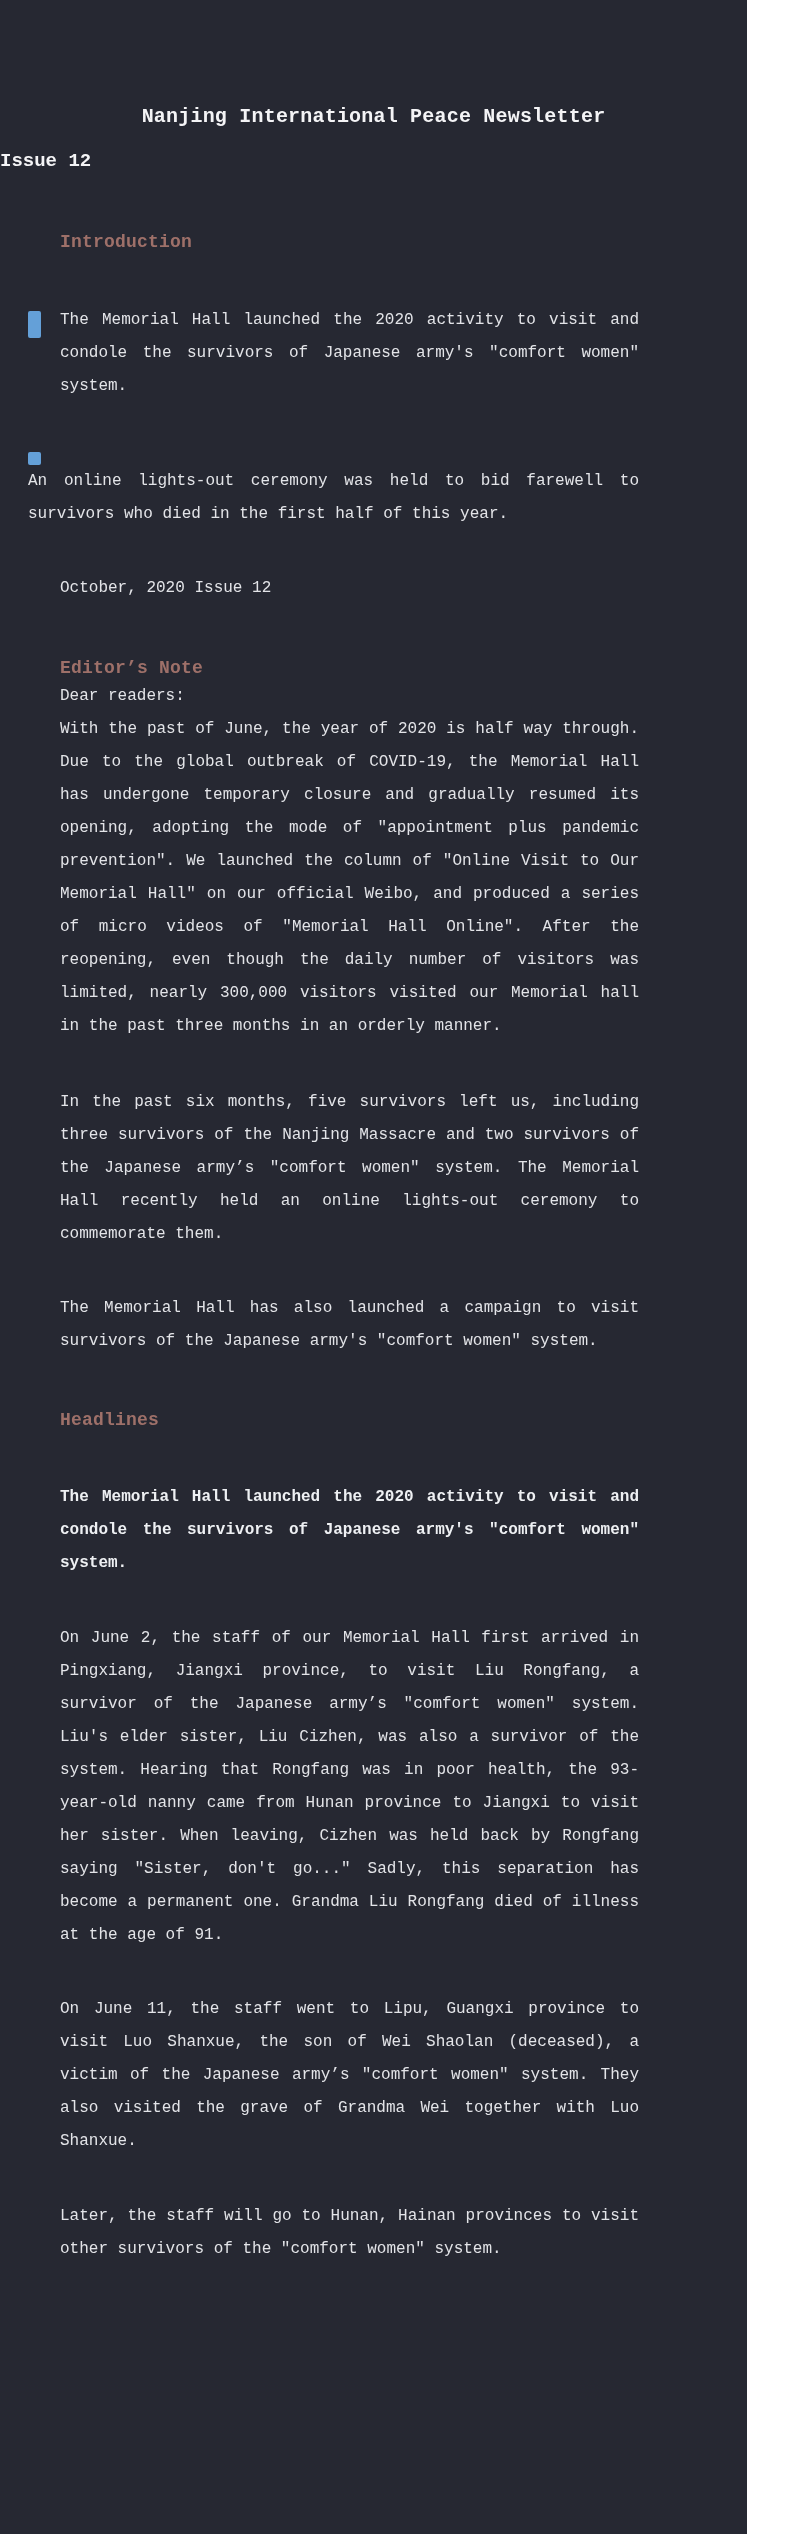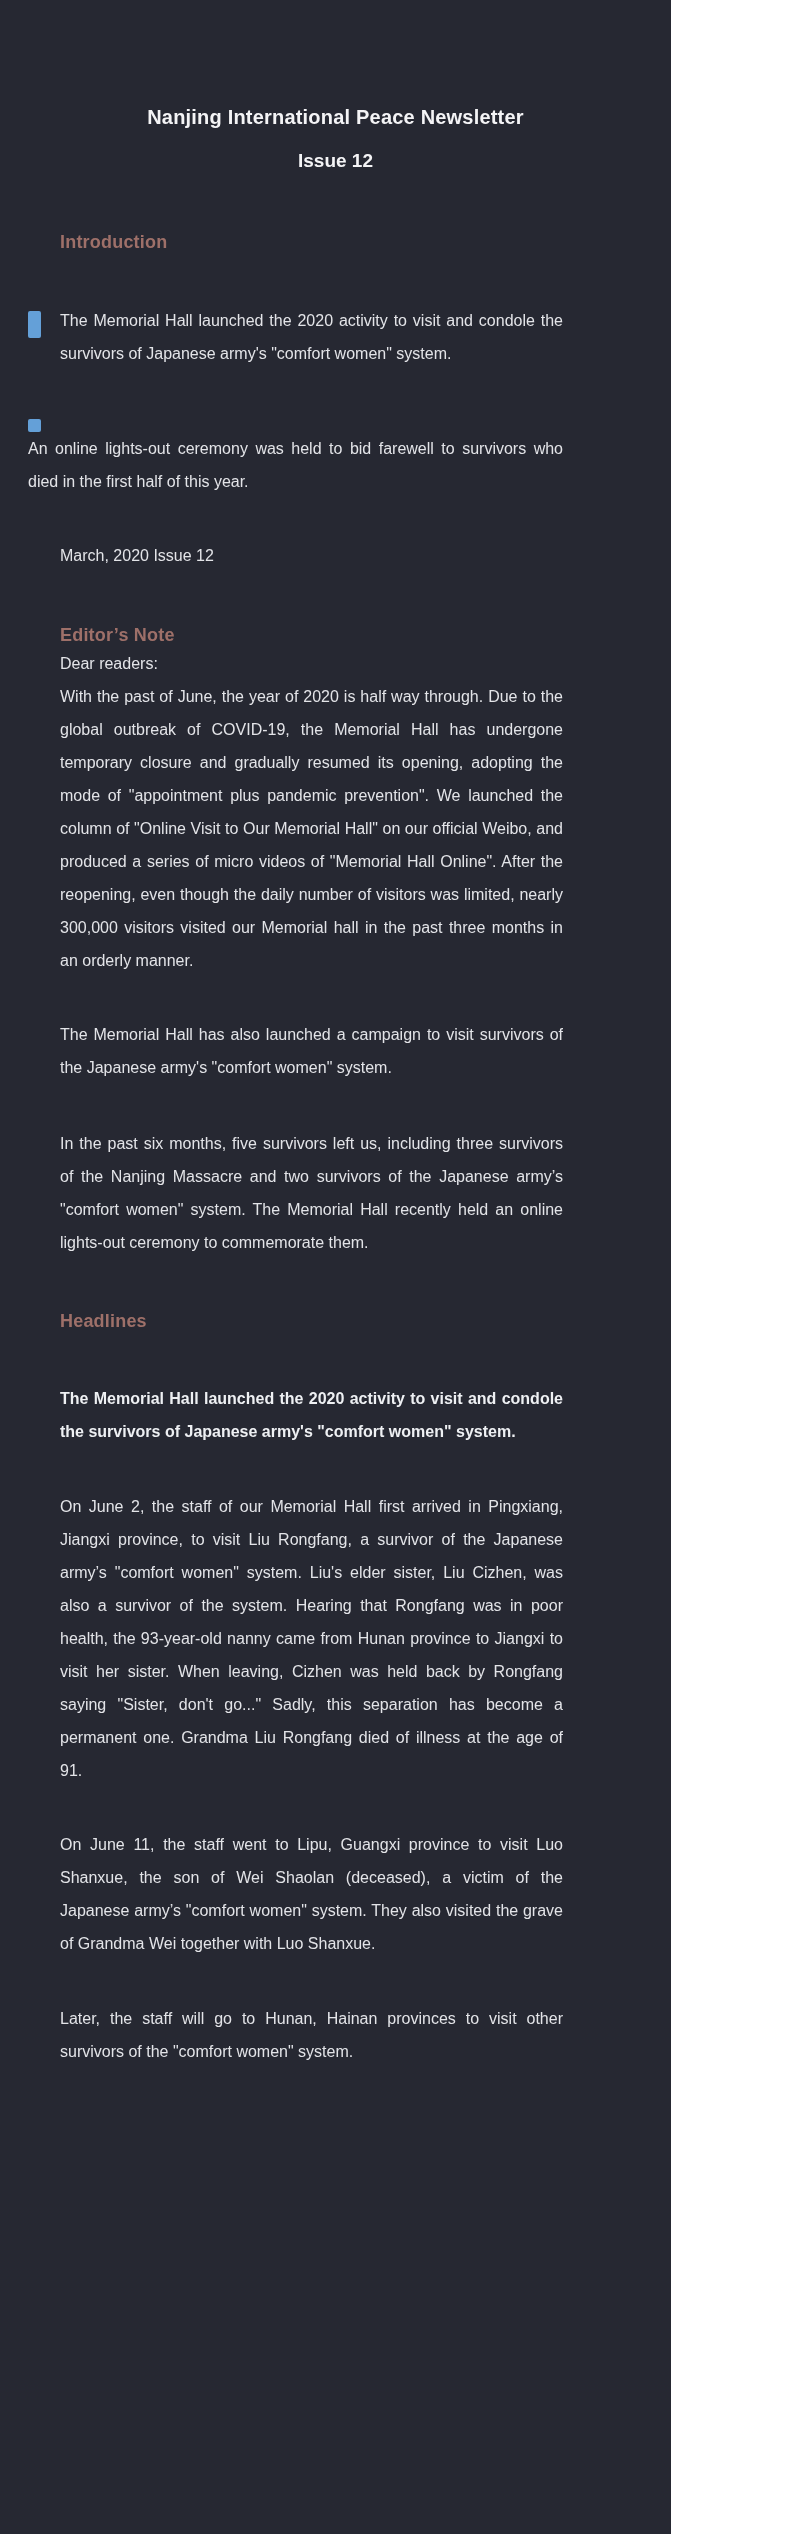--- a/index.html
+++ b/index.html
@@ -1,37 +1,36 @@
 <!DOCTYPE html>
 <html><head>
 <meta charset="utf-8">
 <style>
   html, body { margin: 0; padding: 0; }
   .page {
     position: relative;
-    width: 671px;
+    width: 747px;
     height: 2534px;
     background: #262832;
     color: #e3e4e8;
-    font-family: Liberation Sans, sans-serif;
+    font-family: Liberation Mono, monospace;
     overflow: hidden;
     box-sizing: border-box;
   }
   .doc-title {
     margin: 105px 0 0 0;
     text-align: center;
     font-size: 20px;
     line-height: 24px;
     font-weight: bold;
     color: #f4f4f6;
     letter-spacing: 0.2px;
   }
   .doc-issue {
     margin: 20px 0 0 0;
-    text-align: center;
     font-size: 19px;
     line-height: 24px;
     font-weight: bold;
     color: #f4f4f6;
   }
   .content {
     padding: 0 108px 0 60px;
   }
   .section-heading {
     font-size: 18px;
@@ -91,31 +90,31 @@
       <div class="bullet-item">
         <div class="bullet-marker"></div>
         <div class="bullet-text body-text">The Memorial Hall launched the 2020 activity to visit and condole the survivors of Japanese army's "comfort women" system.</div>
       </div>
       <div class="bullet-item">
         <div class="bullet-marker"></div>
         <div class="bullet-text body-text">An online lights-out ceremony was held to bid farewell to survivors who died in the first half of this year.</div>
       </div>
     </div>
 
-    <div class="body-text date-line">March, 2020 Issue 12</div>
+    <div class="body-text date-line">October, 2020 Issue 12</div>
 
     <div class="section-heading h-editors">Editor’s Note</div>
 
     <p class="body-text para salutation">Dear readers:</p>
 
     <p class="body-text para">With the past of June, the year of 2020 is half way through. Due to the global outbreak of COVID-19, the Memorial Hall has undergone temporary closure and gradually resumed its opening, adopting the mode of "appointment plus pandemic prevention". We launched the column of "Online Visit to Our Memorial Hall" on our official Weibo, and produced a series of micro videos of "Memorial Hall Online". After the reopening, even though the daily number of visitors was limited, nearly 300,000 visitors visited our Memorial hall in the past three months in an orderly manner.</p>
 
+    <p class="body-text para gap-sm">In the past six months, five survivors left us, including three survivors of the Nanjing Massacre and two survivors of the Japanese army’s "comfort women" system. The Memorial Hall recently held an online lights-out ceremony to commemorate them.</p>
+
     <p class="body-text para gap">The Memorial Hall has also launched a campaign to visit survivors of the Japanese army's "comfort women" system.</p>
-
-    <p class="body-text para gap-sm">In the past six months, five survivors left us, including three survivors of the Nanjing Massacre and two survivors of the Japanese army’s "comfort women" system. The Memorial Hall recently held an online lights-out ceremony to commemorate them.</p>
 
     <div class="section-heading h-headlines">Headlines</div>
 
     <p class="body-text para lead-para">The Memorial Hall launched the 2020 activity to visit and condole the survivors of Japanese army's "comfort women" system.</p>
 
 
     <p class="body-text para gap">On June 2, the staff of our Memorial Hall first arrived in Pingxiang, Jiangxi province, to visit Liu Rongfang, a survivor of the Japanese army’s "comfort women" system. Liu's elder sister, Liu Cizhen, was also a survivor of the system. Hearing that Rongfang was in poor health, the 93-year-old nanny came from Hunan province to Jiangxi to visit her sister. When leaving, Cizhen was held back by Rongfang saying "Sister, don't go..." Sadly, this separation has become a permanent one. Grandma Liu Rongfang died of illness at the age of 91.</p>
 
     <p class="body-text para gap">On June 11, the staff went to Lipu, Guangxi province to visit Luo Shanxue, the son of Wei Shaolan (deceased), a victim of the Japanese army’s "comfort women" system. They also visited the grave of Grandma Wei together with Luo Shanxue.</p>
 

